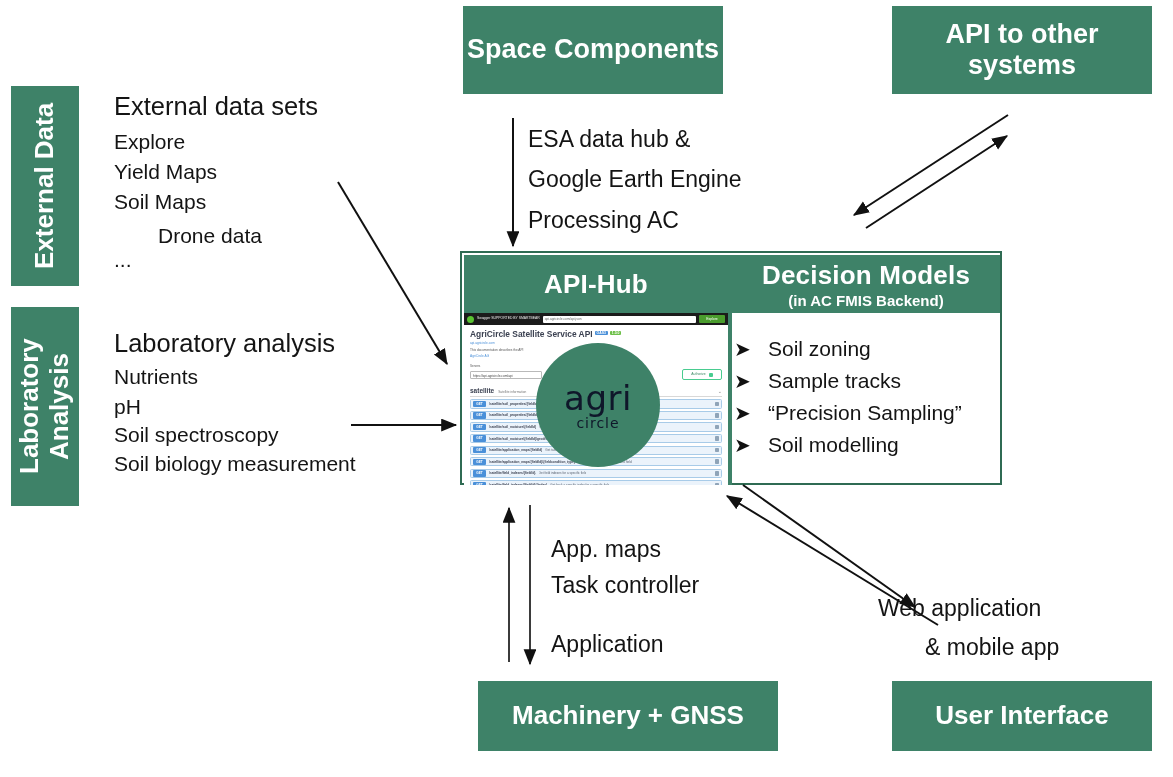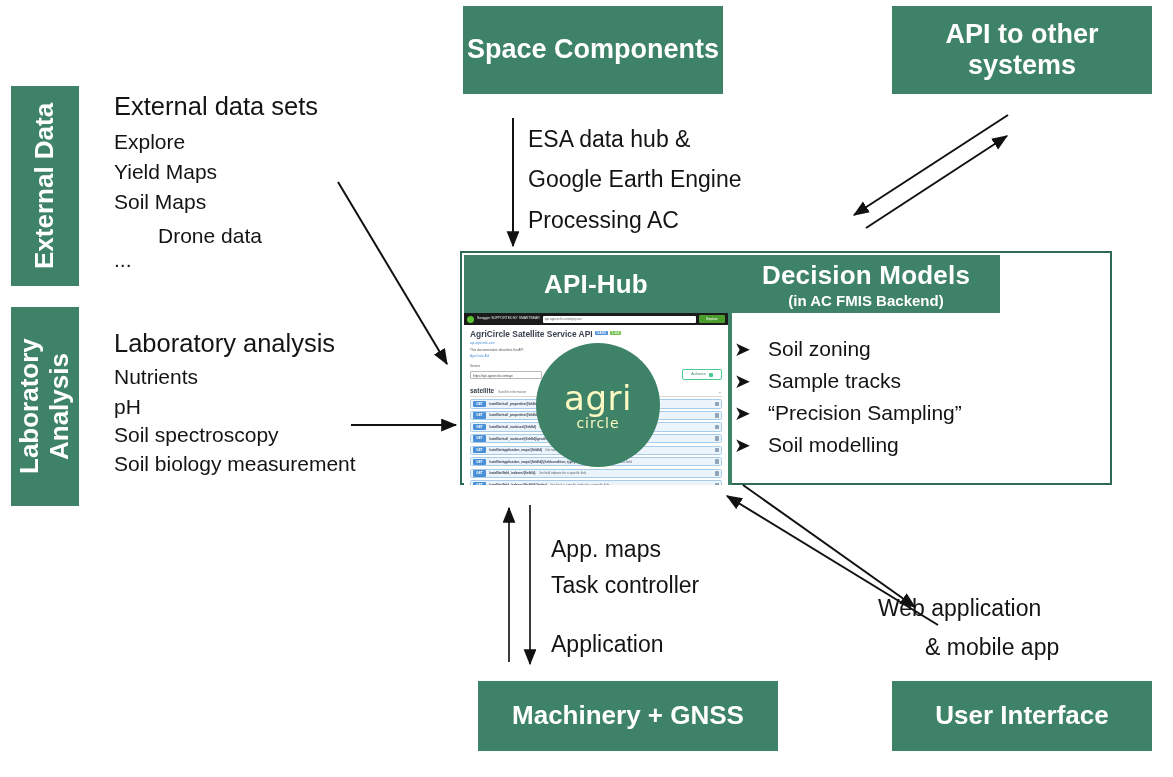--- a/index.html
+++ b/index.html
@@ -154,21 +154,21 @@
   
   #logo-circle {
     position: absolute;
     border-radius: 50%;
     background: #3E8268;
     display: flex;
     align-items: center;
     justify-content: center;
   }
   #logo-circle .wordmark {
-    color: #fef9c3;
+    color: #0f172a;
     font-family: "DejaVu Sans", sans-serif;
     text-align: center;
     line-height: 1;
   }
   #logo-circle .w1 { font-size: 34px; letter-spacing: .5px; }
   #logo-circle .w2 { font-size: 14px; letter-spacing: 1px; margin-top: 1px; }
 
   svg.arrow-layer {
     position: absolute;
     left: 0; top: 0;
@@ -211,21 +211,21 @@
 
   <div class="abs greenbox" style="left:463px; top:6px; width:260px; height:88px; font-size:27px;">
     <span>Space
 Components</span>
   </div>
 
   <div class="abs flow-label" style="left:528px; top:126px;">ESA data hub &amp;</div>
   <div class="abs flow-label" style="left:528px; top:166px;">Google Earth Engine</div>
   <div class="abs flow-label" style="left:528px; top:207px;">Processing AC</div>
 
-  <div class="abs" id="hub-panel" style="left:460px; top:251px; width:652px; height:234px;">
+  <div class="abs" id="hub-panel" style="left:460px; top:251px; width:542px; height:234px;">
 
     <div class="hub-head" style="position:absolute; left:2px; top:2px; width:264px; height:58px;">
       <span class="main">API-Hub</span>
     </div>
     <div class="hub-head" style="position:absolute; left:270px; top:2px; width:268px; height:58px;">
       <span class="main">Decision Models</span>
       <span class="sub">(in AC FMIS Backend)</span>
     </div>
 
     <div style="position:absolute; left:266px; top:2px; width:4px; height:230px; background:#3E8268;"></div>

